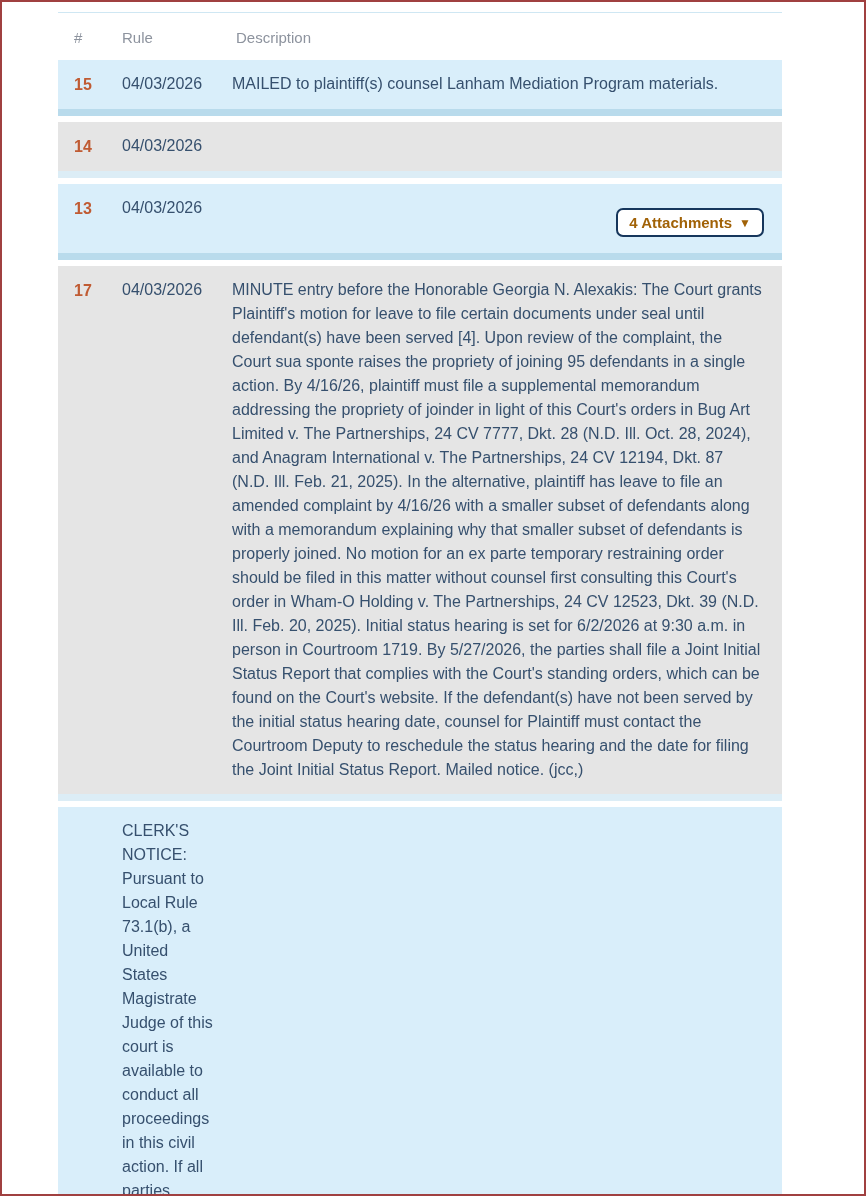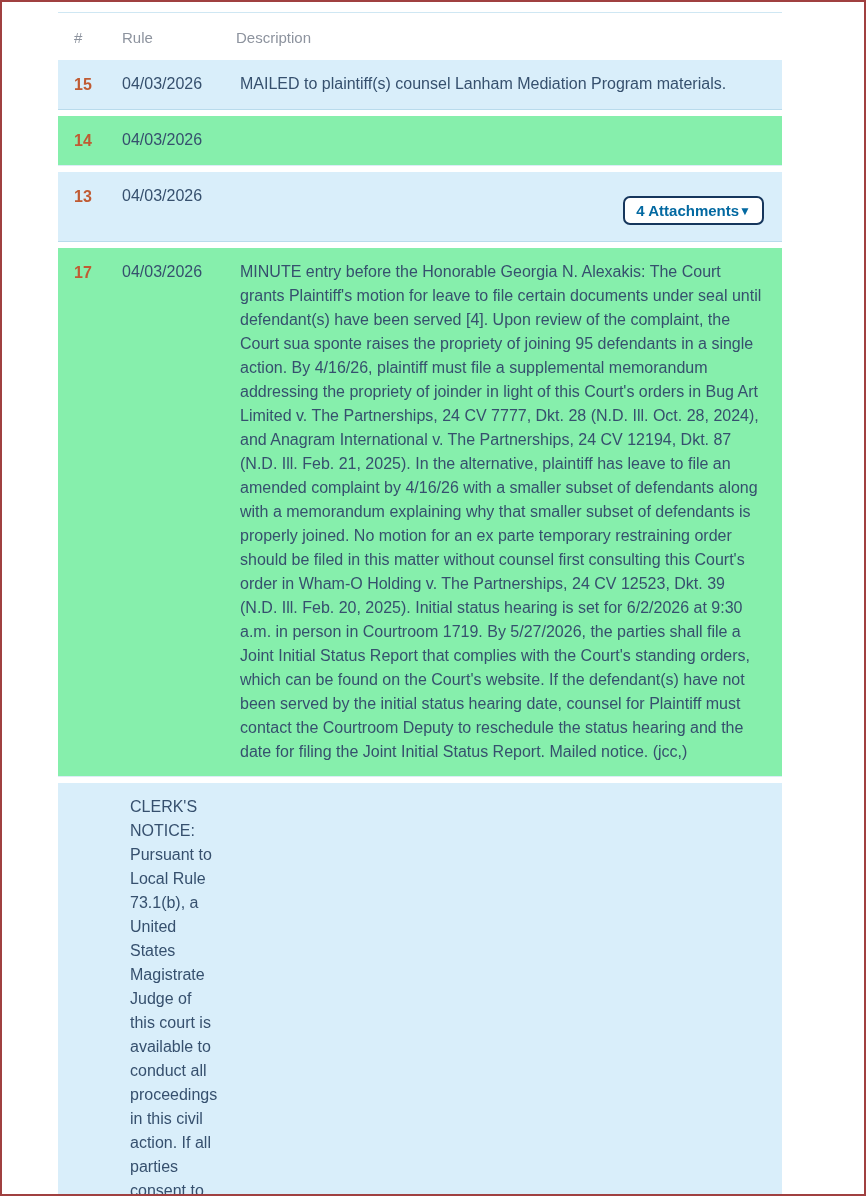--- a/index.html
+++ b/index.html
@@ -30,53 +30,54 @@
     color: #8d939e;
     font-size: 15px;
   }
   .hdr-desc { padding-left: 4px; }
   .row {
     display: grid;
     grid-template-columns: 34px 96px 1fr;
     column-gap: 14px;
     padding: 12px 18px 12px 16px;
     margin-bottom: 6px;
-    border-bottom: 1px solid #4d7c0f;
+    border-bottom: 7px solid #4d7c0f;
     font-size: 16px;
     line-height: 24px;
     color: #36506e;
   }
   .row.hl { background: #d9eefa; border-bottom-color: #b9dbec; }
-  .row.pale { background: #86efac; border-bottom-color: #dcedf6; }
+  .row.pale { background: #e5e5e5; border-bottom-color: #dcedf6; }
   .num {
     color: #c05b33;
     font-weight: 700;
     text-align: left;
     padding-top: 1px;
   }
   .date { white-space: nowrap; }
-  .desc { max-width: 546px; margin-left: 8px; }
+  .desc { max-width: 546px; }
   .attach-wrap {
     display: flex;
     justify-content: flex-end;
     margin-top: 12px;
     margin-bottom: 4px;
   }
   .attach-btn {
     font-family: "Liberation Sans", sans-serif;
     background: #ffffff;
-    color: #0369a1;
+    color: #a16207;
     border: 2px solid #16365c;
     border-radius: 7px;
     font-size: 15px;
     font-weight: 700;
     padding: 4px 11px;
     cursor: pointer;
     display: inline-flex;
     align-items: center;
+    gap: 7px;
   }
   .attach-caret { font-size: 12px; }
   .partial-row {
     height: 10px;
     background: #edf6fb;
     border-top: 1px solid #cfe8f5;
     margin-top: 0px;
   }
 </style>
 </head>

